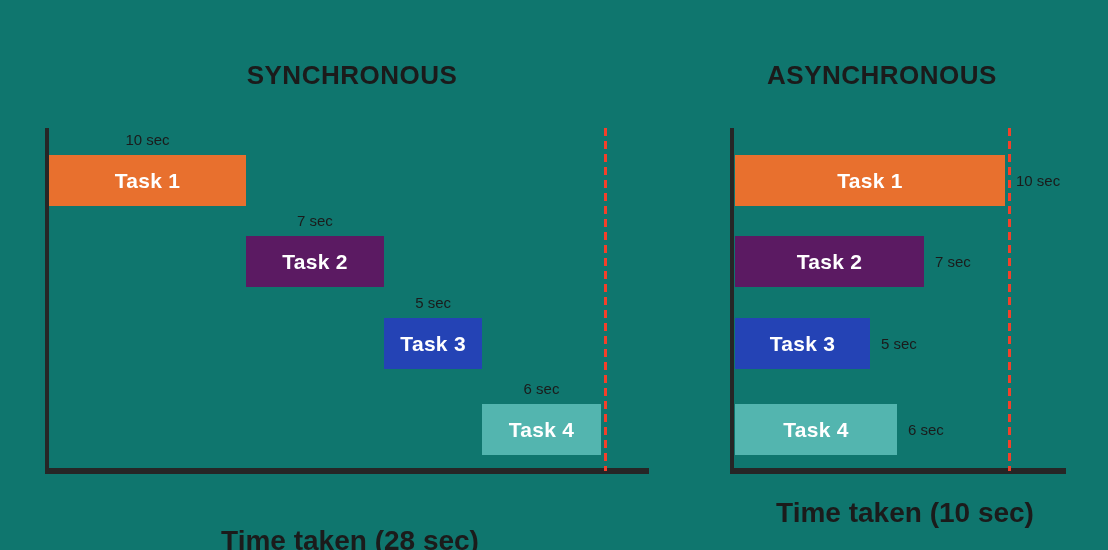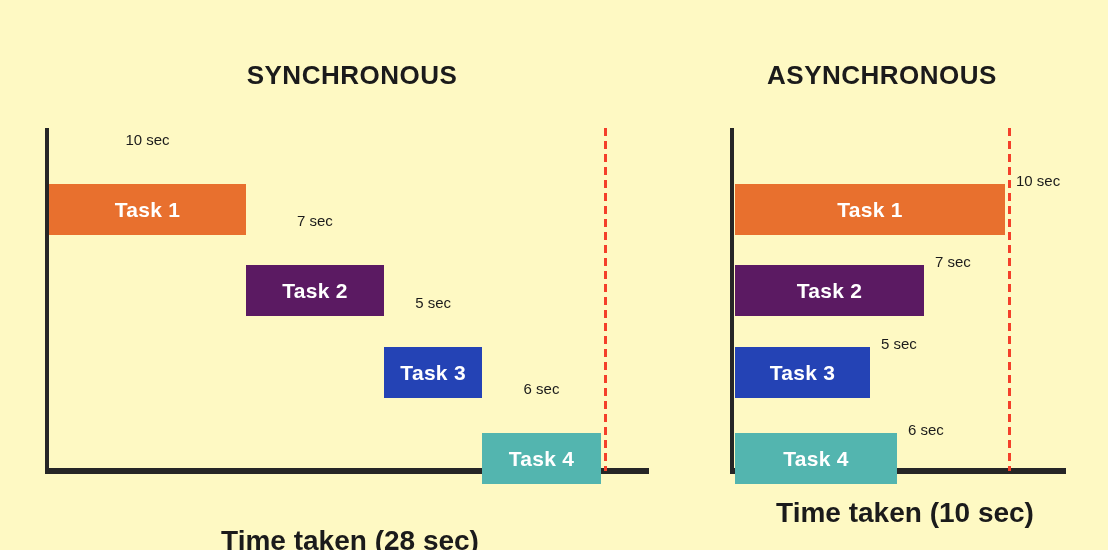--- a/index.html
+++ b/index.html
@@ -1,37 +1,37 @@
 <!DOCTYPE html>
 <html><head>
 <meta charset="utf-8">
 <style>
   html,body{margin:0;padding:0;background:#ffffff;}
   .stage{
-    position:relative;width:1108px;height:550px;background:#fef9c3;overflow:hidden;
+    position:relative;width:1108px;height:550px;background:#0f766e;overflow:hidden;
     font-family:"Liberation Sans",sans-serif;
   }
   .title{
     position:absolute;margin:0;font-size:26px;line-height:30px;font-weight:700;
     color:#1b1b1b;text-align:center;letter-spacing:.5px;
   }
   .title-0{left:202px;top:60px;width:300px;}
   .title-1{left:732px;top:60px;width:300px;}
   .plot{position:absolute;}
   .plot-0{left:45px;top:128px;width:604px;height:346px;}
   .plot-1{left:730px;top:128px;width:378px;height:346px;}
   .y-axis{position:absolute;left:0;top:0;width:4px;height:346px;background:#262626;}
   .x-axis{position:absolute;left:0;bottom:0;height:6px;background:#262626;}
   .x-axis-0{width:604px;}
   .x-axis-1{width:336px;}
   .deadline{
     position:absolute;top:0;width:3px;height:343px;
     background:repeating-linear-gradient(180deg,#f4402a 0 8px,transparent 8px 13px);
   }
-  .bar{position:absolute;display:flex;align-items:center;justify-content:center;margin-top:29px;}
+  .bar{position:absolute;display:flex;align-items:center;justify-content:center;}
   .bar-label{
     color:#ffffff;font-size:21px;font-weight:700;letter-spacing:.3px;white-space:nowrap;
   }
   .sec-label{
     position:absolute;font-size:15px;font-weight:400;color:#1b1b1b;white-space:nowrap;
   }
   .sec-label.above{text-align:center;height:18px;line-height:18px;}
   .sec-label.right{text-align:left;line-height:51px;}
   .xlabel{
     position:absolute;font-size:28px;line-height:34px;font-weight:700;color:#1b1b1b;

